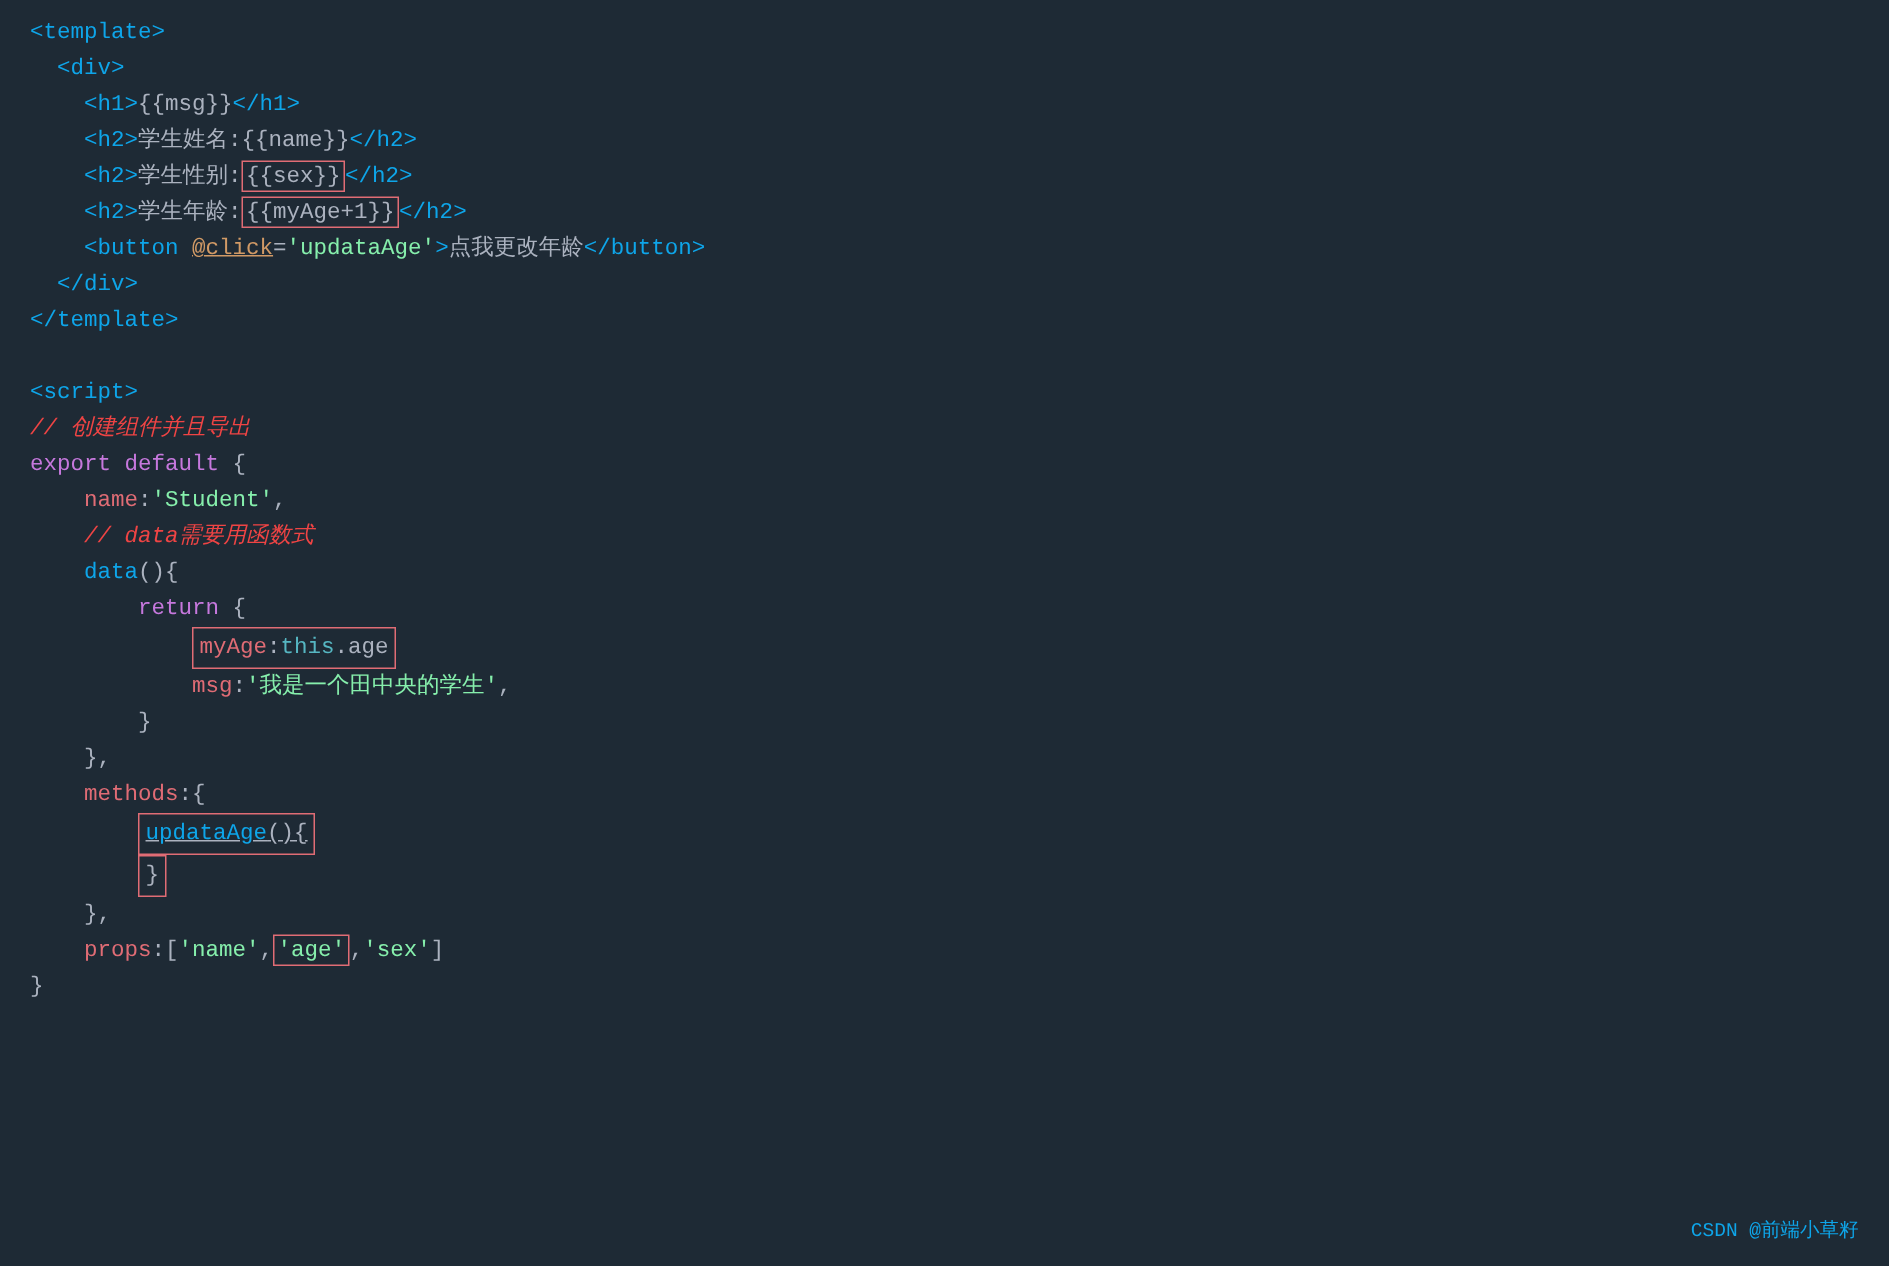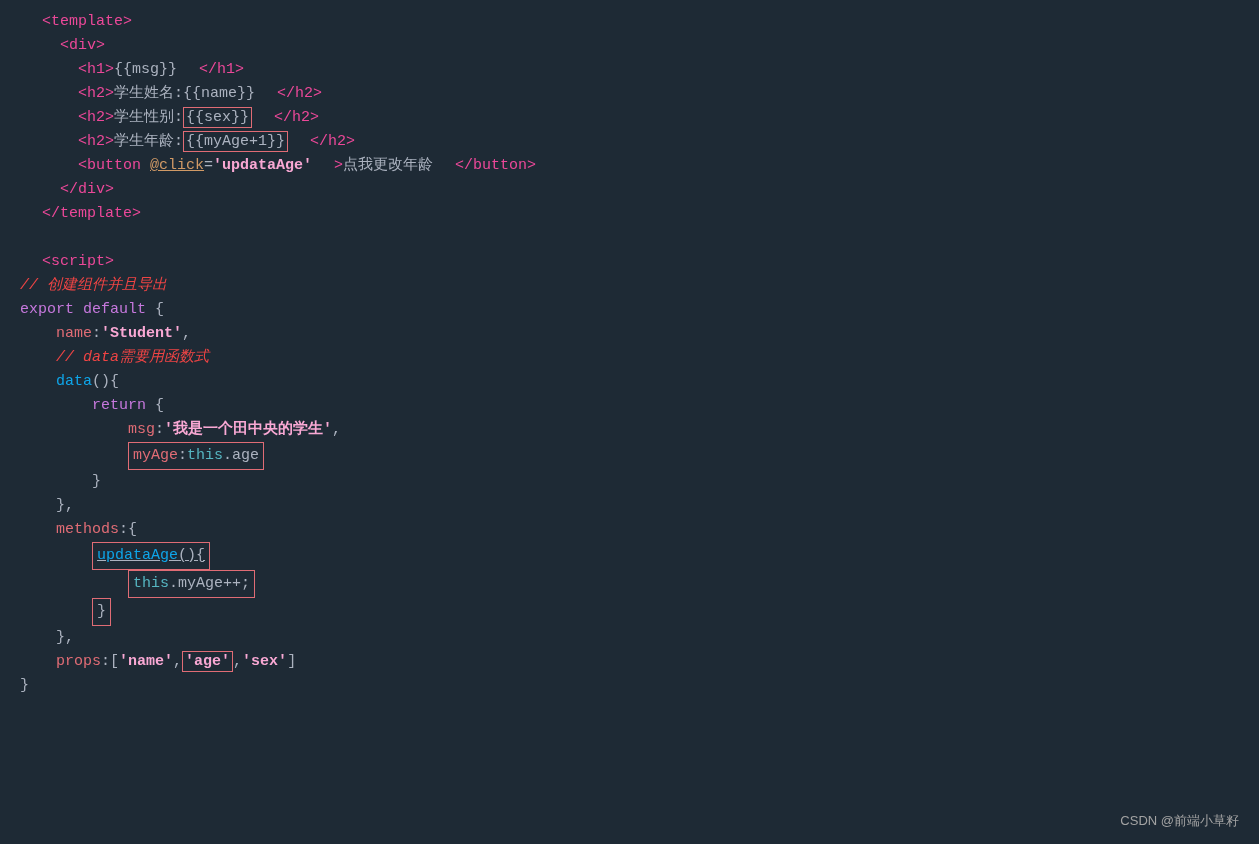--- a/index.html
+++ b/index.html
@@ -17,37 +17,37 @@
     .code-container {
       padding: 10px 20px;
       width: 100%;
       height: 100%;
     }
     .line {
       white-space: pre;
       display: block;
     }
     
-    .tag { color: #ec4899; margin-left: 22px; }
+    .tag { color: #0ea5e9; }
     .attr { color: #d19a66; text-decoration: underline; }
-    .string { color: #f9a8d4; font-weight: bold; }
+    .string { color: #86efac; }
     .fn-name { color: #0ea5e9; }
     .italic-comment { color: #ef4444; font-style: italic; }
     .prop-name { color: #e06c75; }
     .cyan { color: #56b6c2; }
     .purple { color: #c678dd; }
     .plain { color: #abb2bf; }
 
     .watermark {
       position: absolute;
       bottom: 12px;
       right: 20px;
-      color: #a3a3a3;
+      color: #0ea5e9;
       font-size: 13px;
-      font-family: Liberation Sans, sans-serif;
+      font-family: Liberation Mono, monospace;
     }
 
     
     .hl-box {
       border: 1.5px solid #e06c75;
       padding: 1px 2px;
     }
   </style>
 </head>
 <body>
@@ -81,32 +81,31 @@
   <span class="line"><span class="purple">export</span> <span class="purple">default</span> <span class="plain">{</span></span>
 
   <span class="line">    <span class="prop-name">name</span><span class="plain">:</span><span class="string">'Student'</span><span class="plain">,</span></span>
 
   <span class="line">    <span class="italic-comment">// data需要用函数式</span></span>
 
   <span class="line">    <span class="fn-name">data</span><span class="plain">(){</span></span>
 
   <span class="line">        <span class="purple">return</span> <span class="plain">{</span></span>
 
+  <span class="line">            <span style="border:1.5px solid #e06c75; padding:1px 4px; display:inline-block;"><span class="prop-name">myAge</span><span class="plain">:</span><span class="cyan">this</span><span class="plain">.age</span></span></span>
+
   <span class="line">            <span class="prop-name">msg</span><span class="plain">:</span><span class="string">'我是一个田中央的学生'</span><span class="plain">,</span></span>
-
-  <span class="line">            <span style="border:1.5px solid #e06c75; padding:1px 4px; display:inline-block;"><span class="prop-name">myAge</span><span class="plain">:</span><span class="cyan">this</span><span class="plain">.age</span></span></span>
 
   <span class="line">        <span class="plain">}</span></span>
 
   <span class="line">    <span class="plain">},</span></span>
 
   <span class="line">    <span class="prop-name">methods</span><span class="plain">:{</span></span>
 
   <span class="line">        <span style="border:1.5px solid #e06c75; padding:1px 4px; display:inline-block;text-decoration:underline;"><span class="fn-name">updataAge</span><span class="plain">(){</span></span></span>
-  <span class="line">            <span style="border:1.5px solid #e06c75; padding:1px 4px; display:inline-block;"><span class="cyan">this</span><span class="plain">.myAge++;</span></span></span>
   <span class="line">        <span style="border:1.5px solid #e06c75; padding:1px 4px; display:inline-block;"><span class="plain">}</span></span></span>
 
   <span class="line">    <span class="plain">},</span></span>
 
   <span class="line">    <span class="prop-name">props</span><span class="plain">:[</span><span class="string">'name'</span><span class="plain">,</span><span class="hl-box string">'age'</span><span class="plain">,</span><span class="string">'sex'</span><span class="plain">]</span></span>
 
   <span class="line"><span class="plain">}</span></span>
 
 </div>
 

